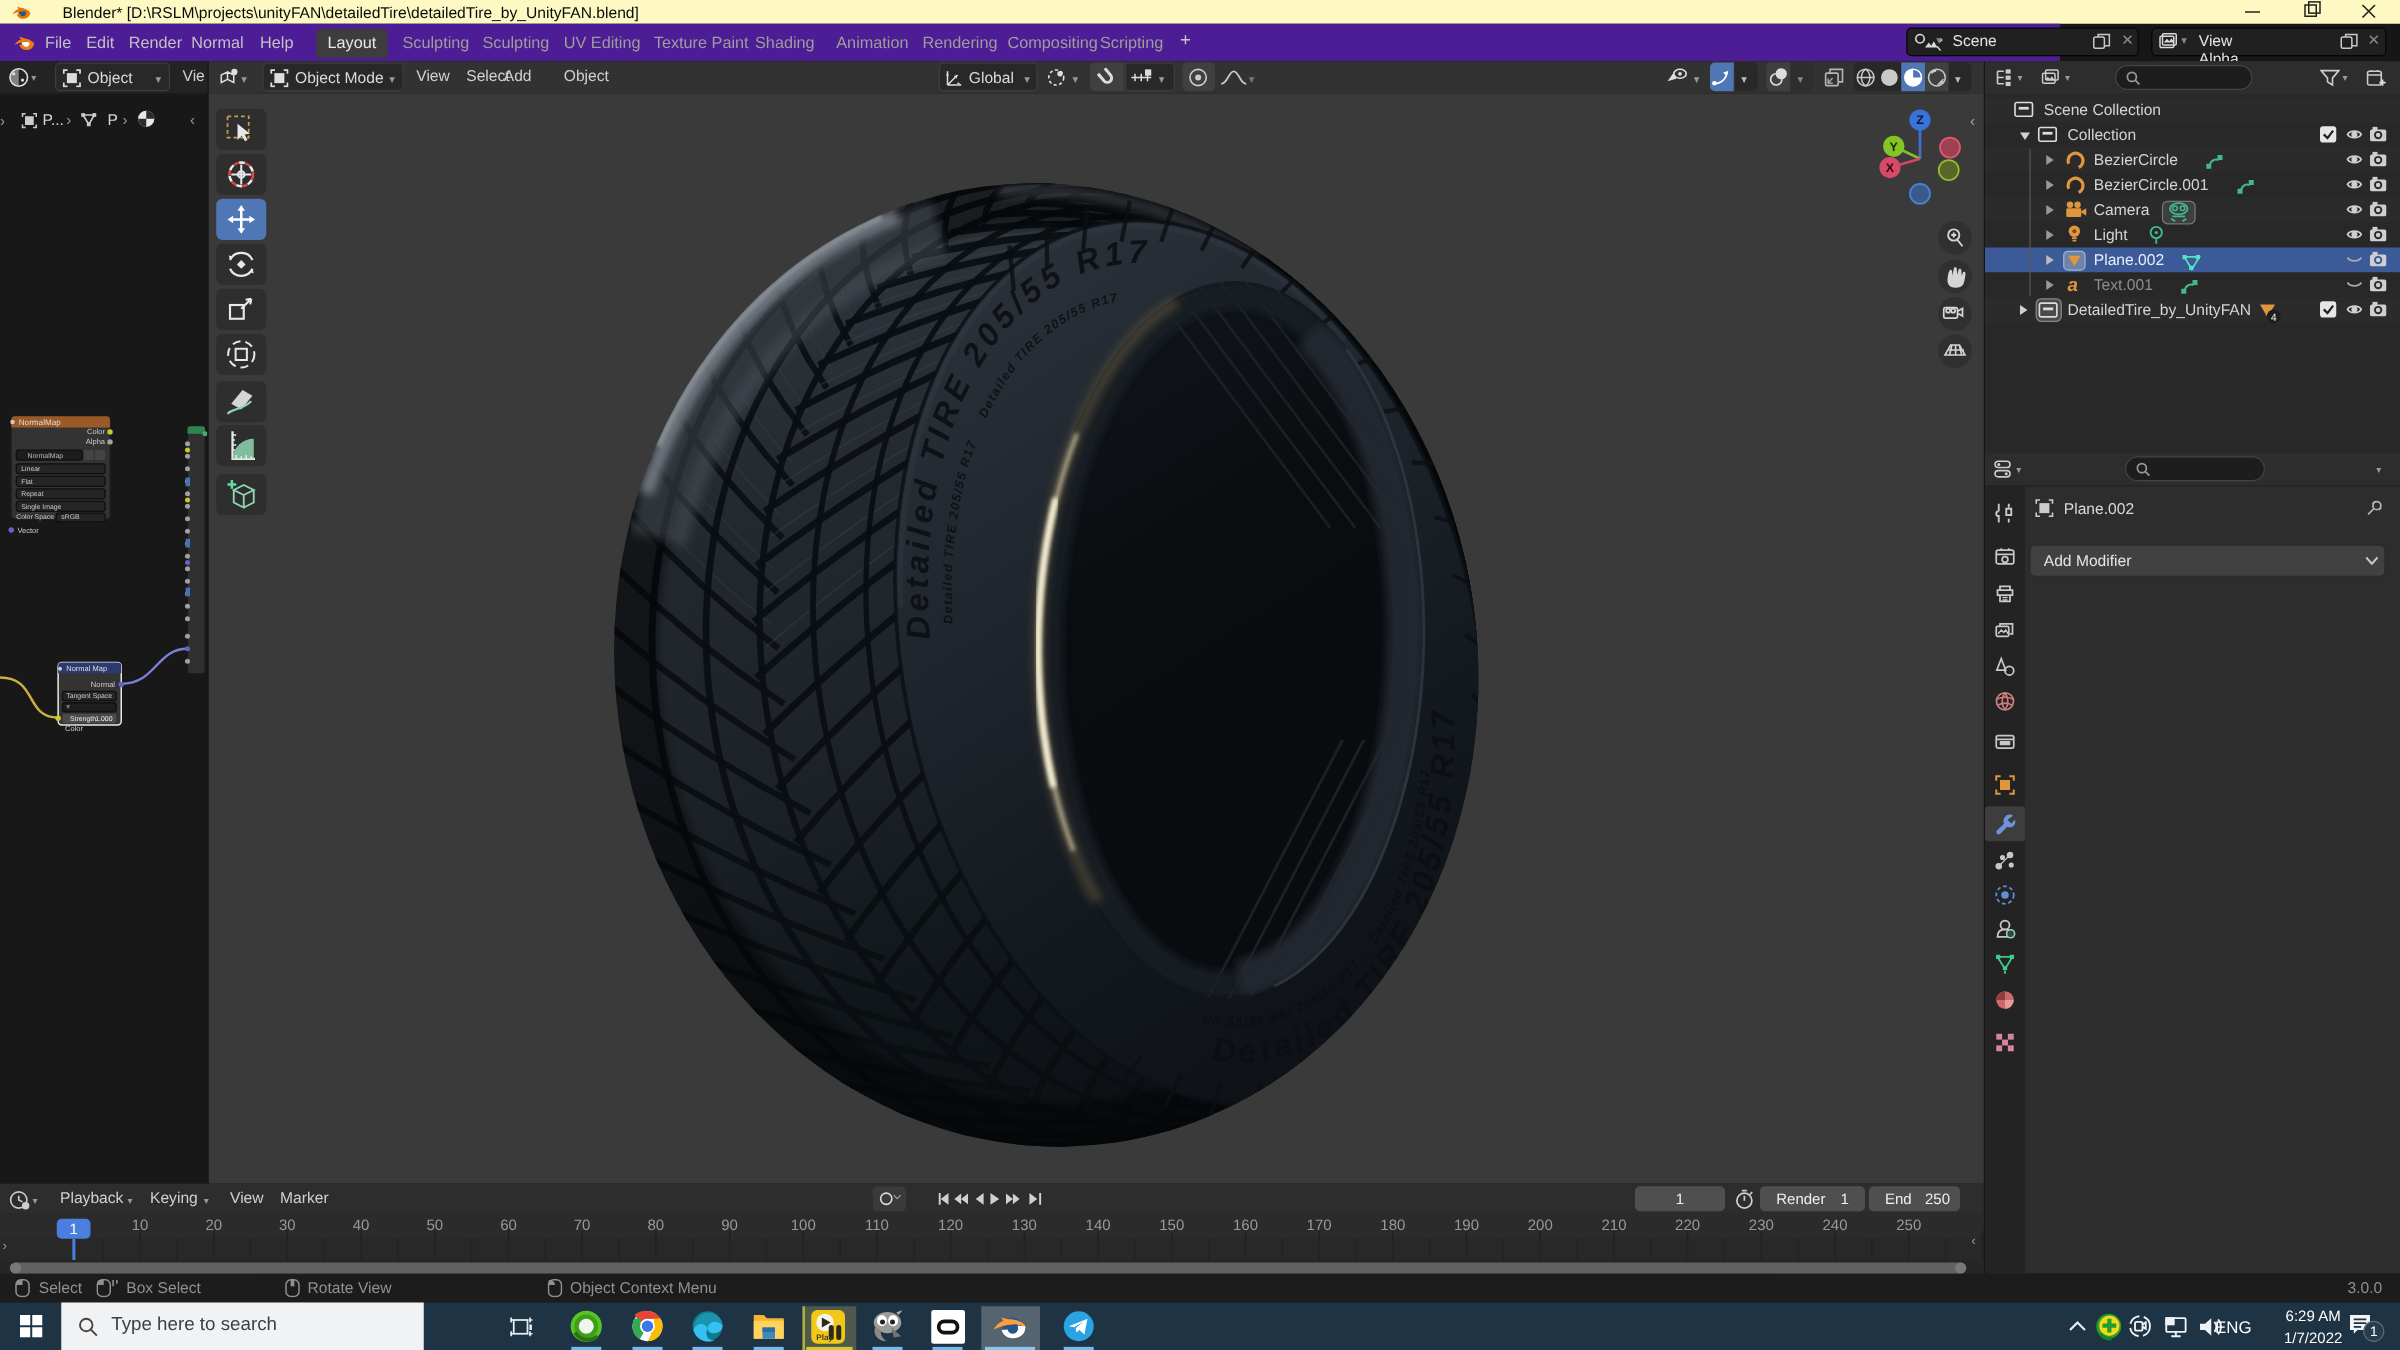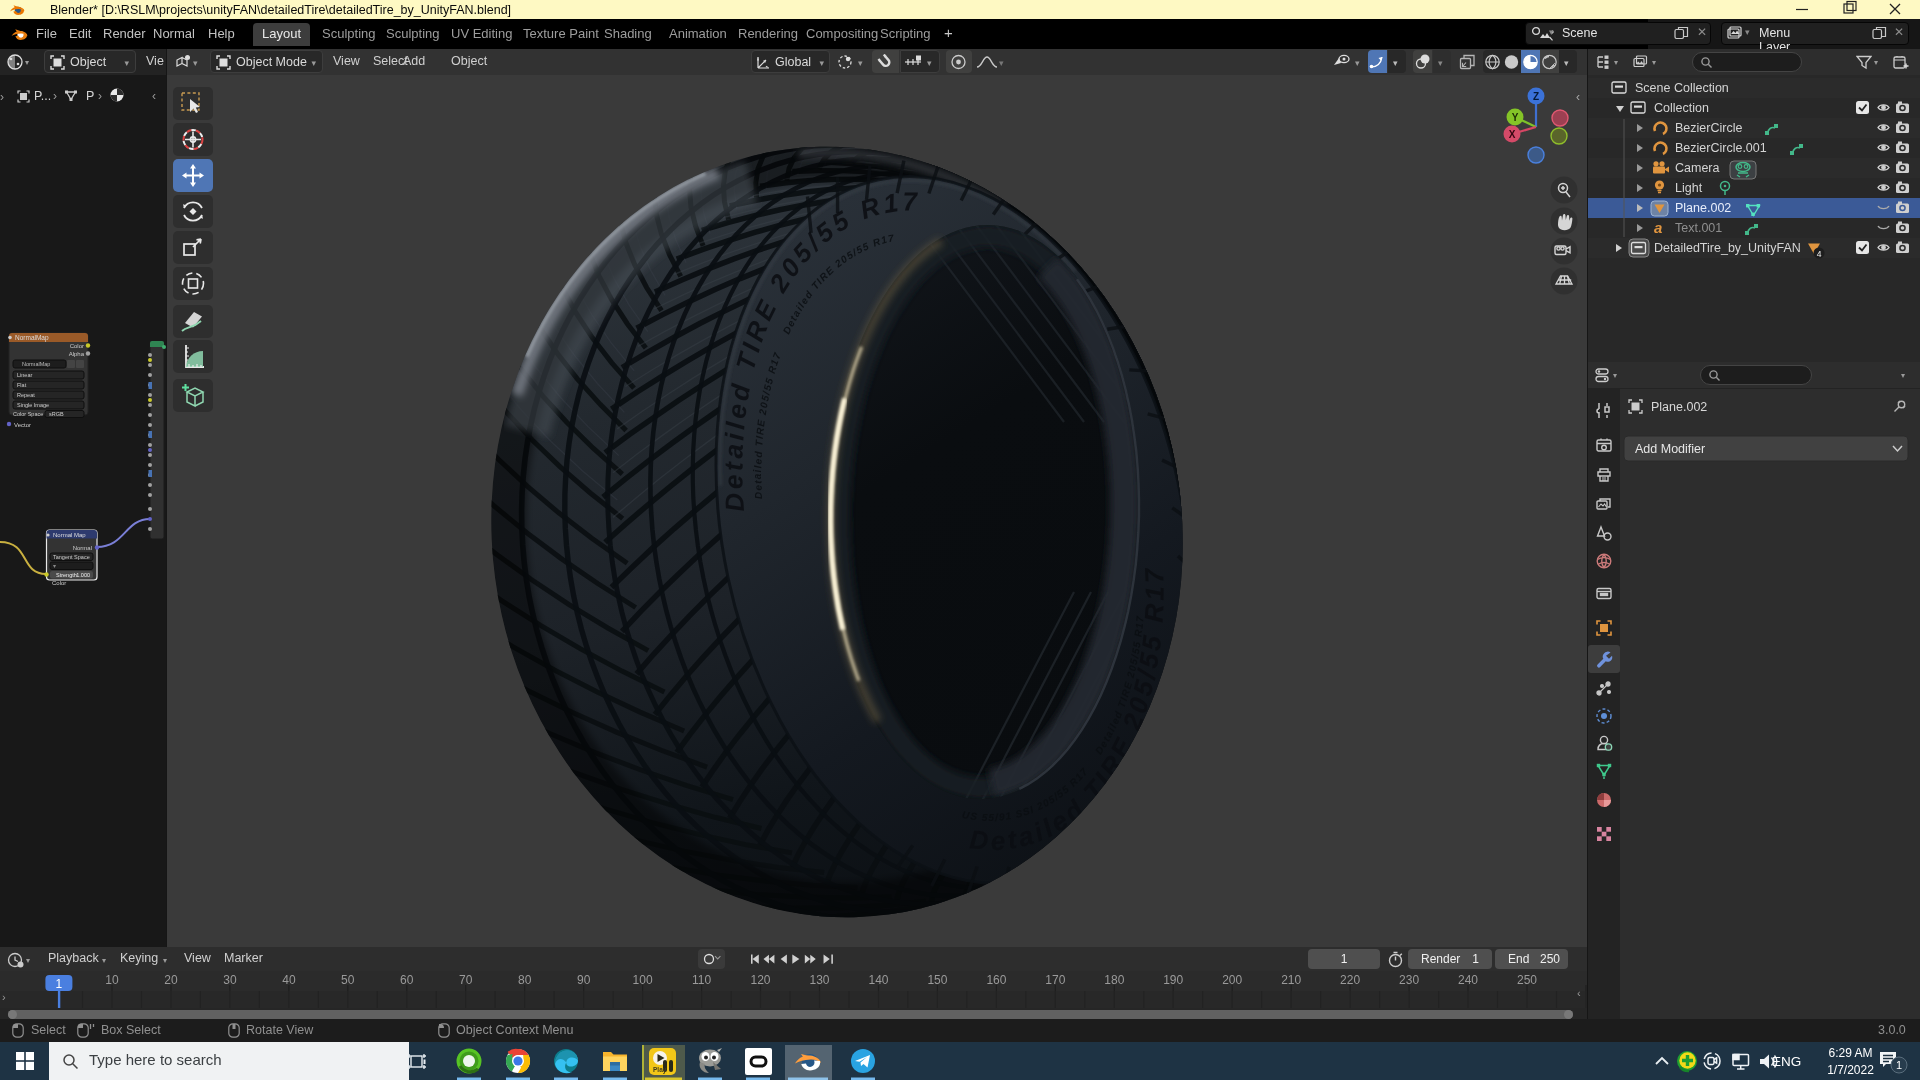--- a/index.html
+++ b/index.html
@@ -4,21 +4,21 @@
 <style>
 * { margin:0; padding:0; box-sizing:border-box; }
 html,body { width:1920px; height:1080px; overflow:hidden; background:#000; }
 body { font-family:"Liberation Sans", sans-serif; }
 #root { position:relative; width:1920px; height:1080px; background:#161616; }
 .abs { position:absolute; }
 
 #titlebar { position:absolute; left:0; top:0; width:1920px; height:19px; background:#fef9c3; color:#111; font-size:12.5px; }
 #titlebar .ttext { position:absolute; left:50px; top:3px; color:#0a0a0a; }
 
-#topbar { position:absolute; left:0; top:19px; width:1648px; height:30px; background:#000000; color:#b8b8b8; font-size:13px;text-decoration:underline; }
+#topbar { position:absolute; left:0; top:19px; width:1648px; height:30px; background:#4c1d95; color:#b8b8b8; font-size:13px;text-decoration:underline; }
 .menuitem { position:absolute; top:7px; color:#c2c2c2; }
 .wstab { position:absolute; top:4px; height:23px; line-height:22px; padding:0 9px; color:#9d9d9d; border-radius:4px 4px 0 0; }
 .wstab.active { background:#3d3d3d; color:#e8e8e8; }
 
 .hdr { position:absolute; height:26px; font-size:12.5px; color:#d0d0d0; }
 .dd { position:absolute; background:#282828; border:1px solid #3d3d3d; border-radius:4px; color:#dadada; font-size:12.5px; }
 
 #vphdr { left:167px; top:49px; width:1420px; background:#323232; }
 #vpcanvas { position:absolute; left:167px; top:75px; width:1420px; height:872px; background:#3a3a3a; overflow:hidden; }
 .toolbtn { position:absolute; left:6px; width:40px; height:33px; background:#2e2e2e; border-radius:5px; }
@@ -36,21 +36,21 @@
 
 #timeline { position:absolute; left:0; top:947px; width:1587px; height:72px; background:#262626; }
 #tlhdr { position:absolute; left:0; top:0; width:1587px; height:24px; background:#2d2d2d; font-size:12.5px; color:#d0d0d0; }
 #tlruler { position:absolute; left:0; top:24px; width:1587px; height:20px; background:#2b2b2b; }
 #tltracks { position:absolute; left:0; top:44px; width:1587px; height:17px; background:#282828; }
 #tlscroll { position:absolute; left:0; top:61px; width:1587px; height:11px; background:#262626; }
 
 #statusbar { position:absolute; left:0; top:1019px; width:1920px; height:23px; background:#1c1c1c; color:#909090; font-size:12.5px; }
 
 #taskbar { position:absolute; left:0; top:1042px; width:1920px; height:38px; background:#1e3344; }
-#searchbox { position:absolute; left:49px; top:0px; width:360px; height:38px; background:#f0f2f3; }
+#searchbox { position:absolute; left:49px; top:0px; width:290px; height:38px; background:#f0f2f3; }
 .traytxt { position:absolute; color:#ffffff; font-size:12px; }
 </style>
 </head>
 <body>
 <div id="root">
 
   <div id="titlebar">
     <svg class="abs" style="left:9px;top:2px" width="16" height="16" viewBox="0 0 16 16">
       <circle cx="9.2" cy="8.2" r="3.4" fill="#265787"></circle>
       <path d="M1,9.5 C2.5,6.5 5.5,4.6 9,4.8 C12.5,5 15.2,7 15.5,9.3 C14,7.8 11.8,7 9.4,7.1 C6,7.2 3,8.2 1,9.5 Z" fill="#ea7600"></path>
@@ -105,21 +105,21 @@
       <rect x="1" y="3.5" width="8.5" height="9" rx="1.4" fill="none" stroke="#c8c8c8" stroke-width="1.2"></rect>
       <path d="M4.5,3.5 L4.5,1.5 L13.5,1.5 L13.5,10.5 L9.5,10.5" fill="none" stroke="#c8c8c8" stroke-width="1.2"></path>
     </svg>
     <div class="abs" style="left:1697px;top:6px;color:#8d8d8d;font-size:12px">✕</div>
     <svg class="abs" style="left:1727px;top:7px" width="26" height="15" viewBox="0 0 26 15">
       <rect x="1" y="3" width="11" height="9" rx="1" fill="none" stroke="#d8d8d8" stroke-width="1.2"></rect>
       <rect x="3" y="1" width="11" height="9" rx="1" fill="none" stroke="#d8d8d8" stroke-width="1.2"></rect>
       <path d="M4,8 l2.5,-3 2,2 1.5,-2.5 2.5,3.5" fill="#d8d8d8"></path>
     </svg>
     <div class="abs" style="left:1745px;top:8px;color:#888;font-size:9px">▾</div>
-    <div class="abs" style="left:1759px;top:7px;color:#e3e3e3;font-size:12.5px">Menu Layer</div>
+    <div class="abs" style="left:1759px;top:7px;color:#e3e3e3;font-size:12.5px">View Alpha</div>
     <svg class="abs" style="left:1872px;top:7px" width="15" height="14" viewBox="0 0 15 14">
       <rect x="1" y="3.5" width="8.5" height="9" rx="1.4" fill="none" stroke="#c8c8c8" stroke-width="1.2"></rect>
       <path d="M4.5,3.5 L4.5,1.5 L13.5,1.5 L13.5,10.5 L9.5,10.5" fill="none" stroke="#c8c8c8" stroke-width="1.2"></path>
     </svg>
     <div class="abs" style="left:1894px;top:6px;color:#8d8d8d;font-size:12px">✕</div>
   </div>
 
   <div class="hdr" id="shhdr">
     <svg class="abs" style="left:6px;top:4px" width="18" height="18" viewBox="0 0 18 18">
       <circle cx="9" cy="9" r="7" fill="none" stroke="#ddd" stroke-width="1.3"></circle>

